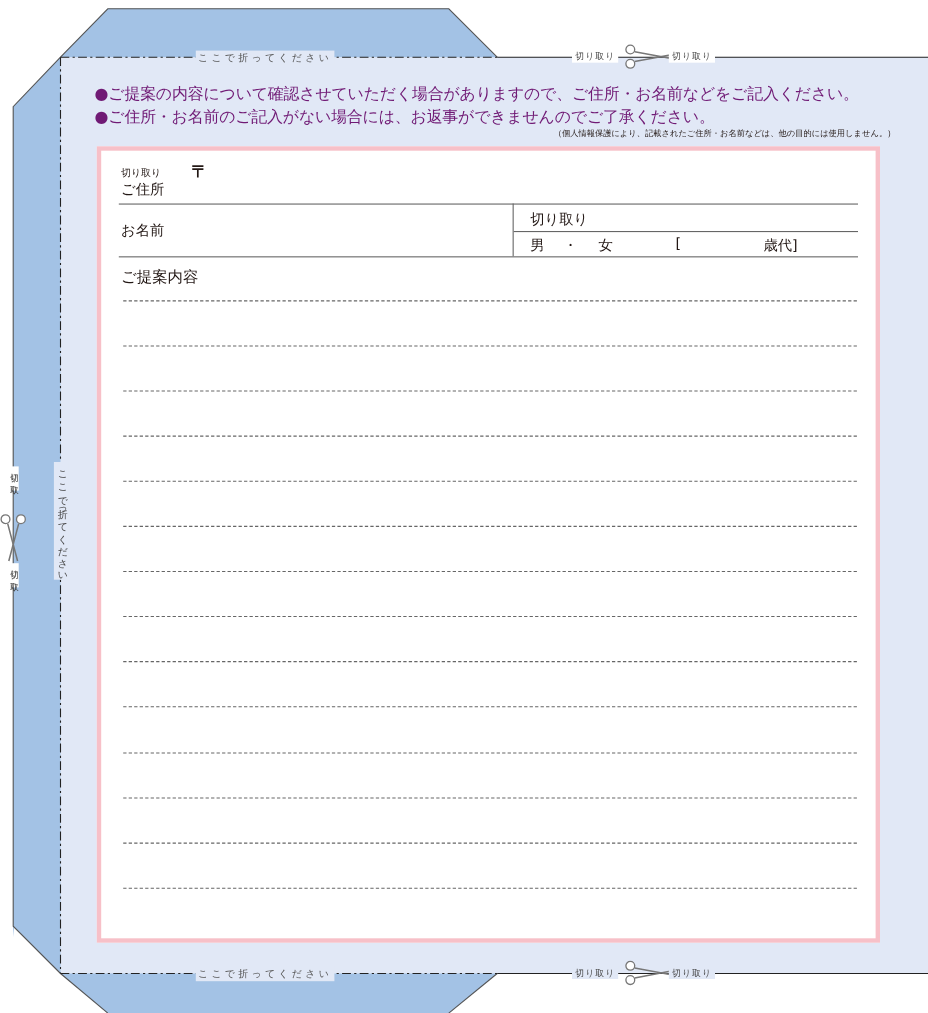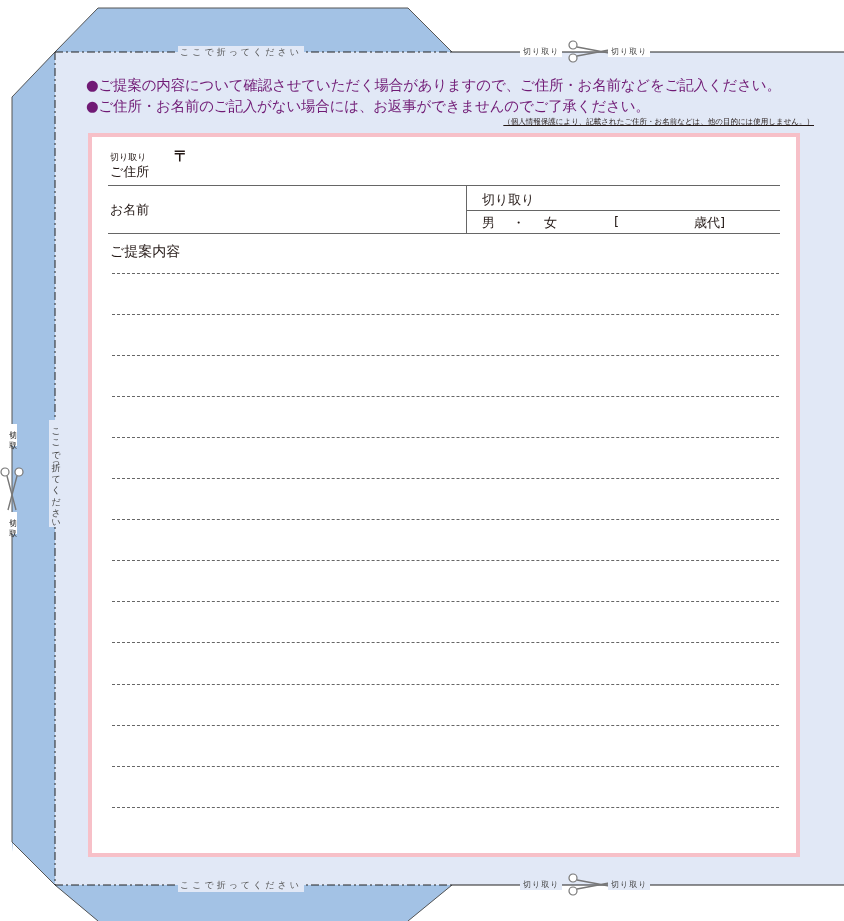--- a/index.html
+++ b/index.html
@@ -3,21 +3,21 @@
 <meta charset="utf-8">
 <style>
   html, body { margin:0; padding:0; background:#ffffff; }
   body { width:844px; height:921px; position:relative; overflow:hidden;
          font-family:"DejaVu Sans","Liberation Sans",sans-serif; color:#231815; }
   .abs { position:absolute; }
   svg.bg { position:absolute; left:0; top:0; }
   .fold-label { position:absolute; font-size:9px; color:#555; letter-spacing:3px; background:transparent; white-space:nowrap; }
   .cut-label { position:absolute; font-size:8px; color:#444; white-space:nowrap; letter-spacing:1px; }
   .notice { position:absolute; left:86px; font-size:14.5px; color:#701a75; white-space:nowrap; letter-spacing:-0.2px; }
-  .privacy { position:absolute; right:30px; top:117px; font-size:7.5px; color:#231815; white-space:nowrap;text-decoration:underline; }
+  .privacy { position:absolute; right:30px; top:117px; font-size:7.5px; color:#231815; white-space:nowrap; }
   .form { position:absolute; left:88px; top:133px; width:704px; height:716px;
           border:4px solid #f7c0c8; background:#ffffff; }
   .row-line { position:absolute; height:0; border-top:1px solid #666; }
   .lbl-small { position:absolute; font-size:9px; }
   .lbl { position:absolute; font-size:13px; white-space:nowrap; }
   .title { position:absolute; font-size:14px; white-space:nowrap; }
   .dash { position:absolute; left:20px; width:667px; height:0; border-top:1px dashed #666; }
   .vtext { position:absolute; font-size:9px; color:#444; writing-mode:vertical-rl; letter-spacing:1px; white-space:nowrap; }
 </style>
 </head>

